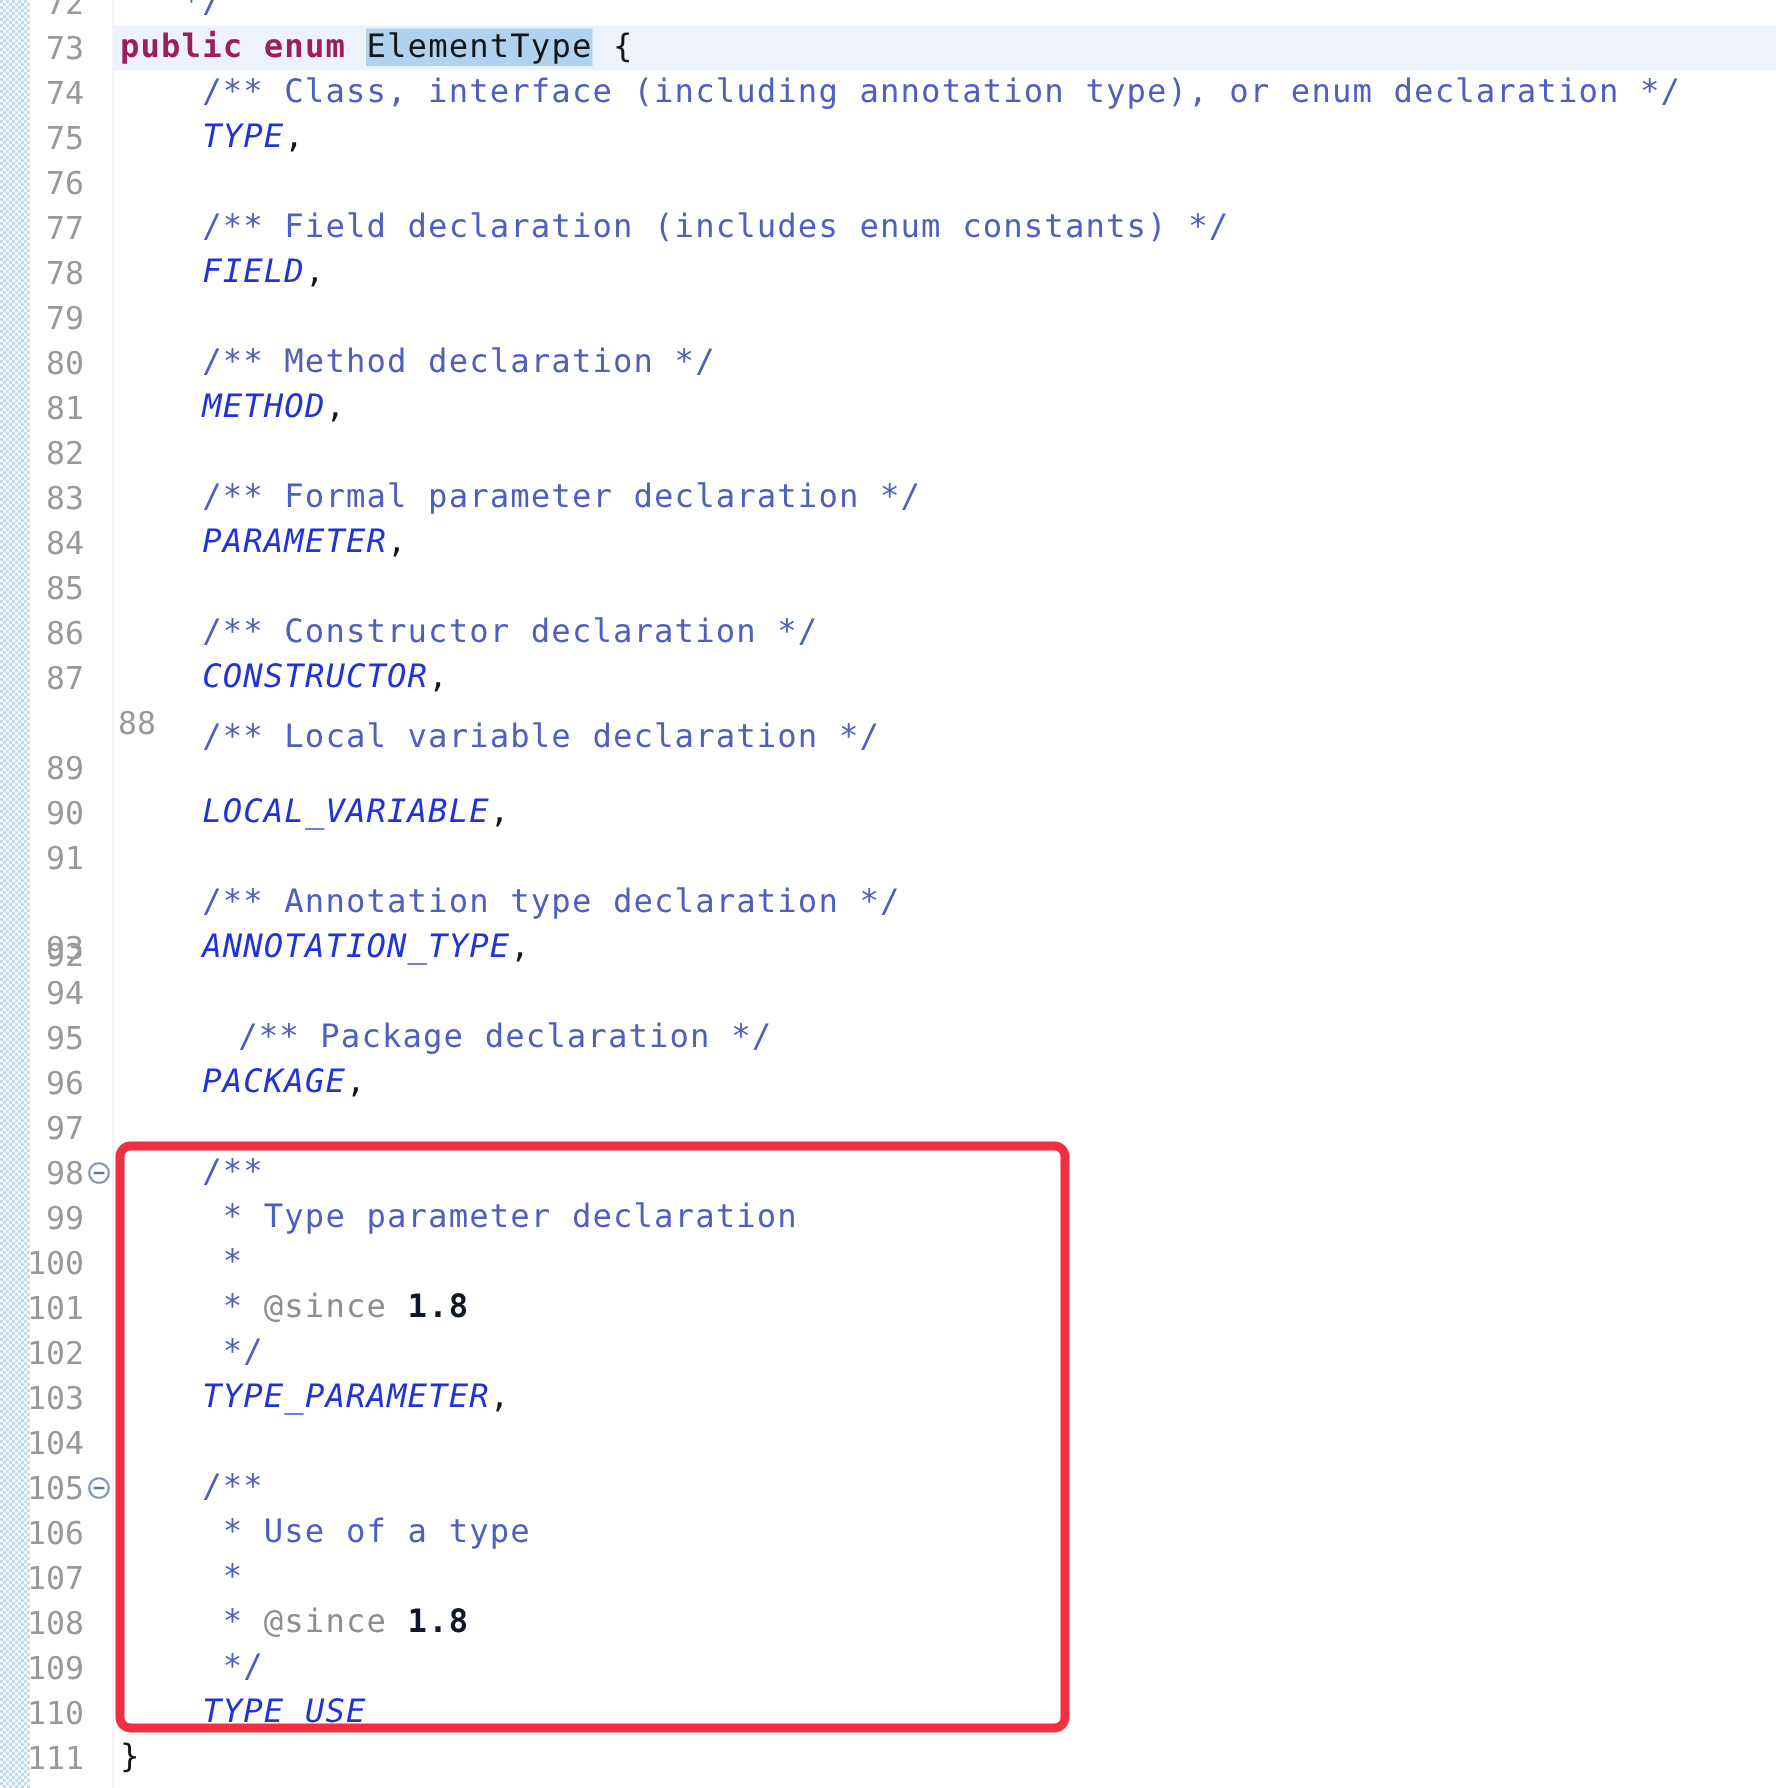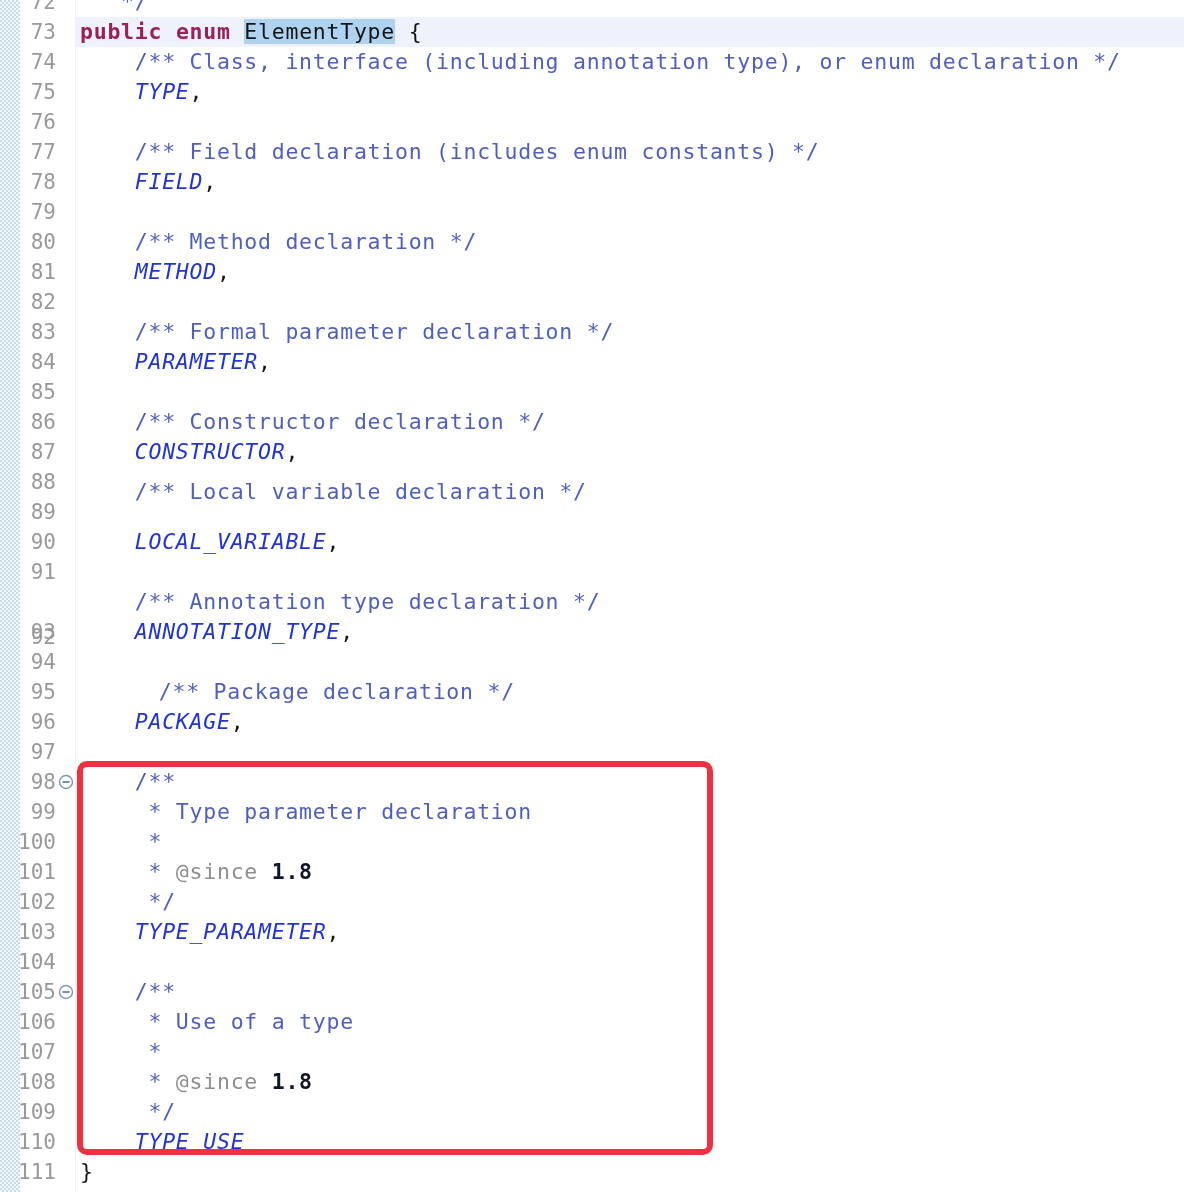--- a/index.html
+++ b/index.html
@@ -285,21 +285,21 @@
       <div class="lnum" style="top: 167px;">78</div>
       <div class="lnum" style="top: 197px;">79</div>
       <div class="lnum" style="top: 227px;">80</div>
       <div class="lnum" style="top: 257px;">81</div>
       <div class="lnum" style="top: 287px;">82</div>
       <div class="lnum" style="top: 317px;">83</div>
       <div class="lnum" style="top: 347px;">84</div>
       <div class="lnum" style="top: 377px;">85</div>
       <div class="lnum" style="top: 407px;">86</div>
       <div class="lnum" style="top: 437px;">87</div>
-      <div class="lnum" style="top: 467px;">88</div>
+      <div class="lnum" style="top: 467px; padding-left: 48px;">88</div>
       <div class="lnum" style="top: 497px;">89</div>
       <div class="lnum" style="top: 527px;">90</div>
       <div class="lnum" style="top: 557px;">91</div>
       <div class="lnum" style="top: 606px; margin-top: 16px;">92</div>
       <div class="lnum" style="top: 617px;">93</div>
       <div class="lnum" style="top: 647px;">94</div>
       <div class="lnum" style="top: 677px;">95</div>
       <div class="lnum" style="top: 707px;">96</div>
       <div class="lnum" style="top: 737px;">97</div>
       <div class="lnum" style="top: 767px;">98</div>

